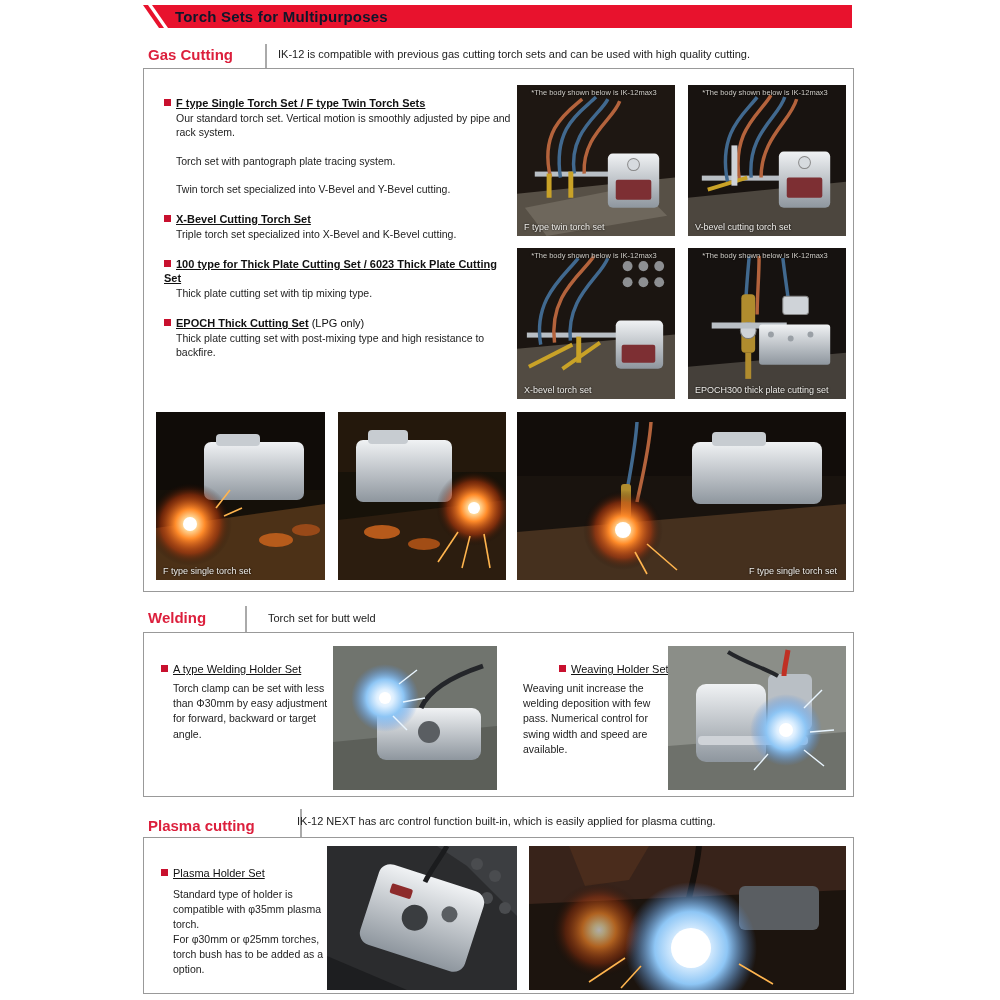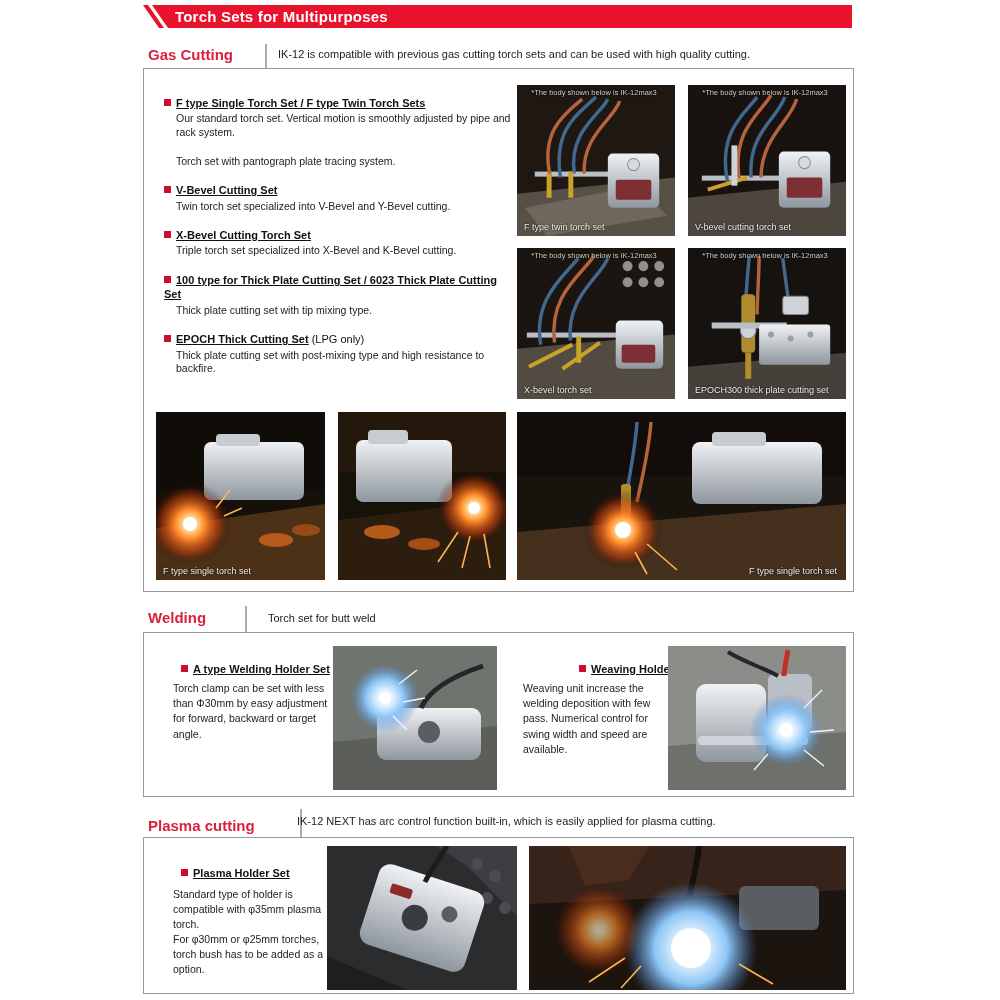--- a/index.html
+++ b/index.html
@@ -14,41 +14,41 @@
     background:#e8122d;
     clip-path:polygon(9px 0, 100% 0, 100% 100%, 25px 100%);
   }
   .banner-stripe {
     position:absolute; left:143px; top:5px; width:28px; height:23px;
     background:#e8122d;
     clip-path:polygon(0 0, 5px 0, 21px 100%, 16px 100%);
   }
   .banner-title {
     position:absolute; left:32px; top:0; height:23px; line-height:23px;
-    color:#ffffff; font-size:15px; font-weight:bold; letter-spacing:.2px;
+    color:#0f172a; font-size:15px; font-weight:bold; letter-spacing:.2px;
   }
   
   .sec-heading { position:absolute; font-size:15px; font-weight:bold; color:#dc1f3c; }
   .sec-divider { position:absolute; width:2px; background:#aaa; }
   .sec-desc    { position:absolute; font-size:11px; color:#222; }
   
   .content-box { position:absolute; background:#fff; border:1px solid #999; }
   
   .gas-list { position:absolute; left:20px; top:27px; width:348px; }
   .titem { margin-bottom:15px; }
   .titem-title { font-size:11px; font-weight:bold; color:#111; line-height:1.3; }
   .titem-title .t-underline { text-decoration:underline; }
   .titem-title .t-suffix { font-weight:normal; text-decoration:none; }
   .bullet {
     display:inline-block; width:7px; height:7px; background:#c8102e;
     margin-right:5px; vertical-align:1px;
   }
   .titem-desc { font-size:10.5px; color:#222; line-height:1.3; padding-left:12px; margin-top:2px; }
   
-  .mini-title { position:absolute; font-size:11px; font-weight:bold; color:#111;margin-left:20px; }
+  .mini-title { position:absolute; font-size:11px; font-weight:normal; color:#111; }
   .mini-title .t-underline { text-decoration:underline; }
   .mini-desc { position:absolute; font-size:10.5px; color:#222; line-height:1.45; }
   
   .photo { position:absolute; overflow:hidden; background:#0369a1; }
   .photo svg { position:absolute; inset:0; width:100%; height:100%; }
   .pnote {
     position:absolute; top:3px; left:0; right:4px; text-align:center;
     color:#cfccc6; font-size:7.5px; white-space:nowrap; text-shadow:0 0 2px #000;
   }
   .pcap {
@@ -101,21 +101,20 @@
 
     <div class="gas-list">
       <div class="titem">
         <div class="titem-title"><span class="bullet"></span><span class="t-underline">F type Single Torch Set / F type Twin Torch Sets</span><span class="t-suffix"></span></div>
         <div class="titem-desc">Our standard torch set. Vertical motion is smoothly adjusted  by pipe and rack system.</div>
       </div>
       <div class="titem">
         <div class="titem-desc">Torch set with pantograph plate tracing system.</div>
       </div>
       <div class="titem">
-        <div class="titem-title"><span class="bullet"></span><span class="t-underline">V-Bevel Cutting Set</span><span class="t-suffix"></span></div>
         <div class="titem-desc">Twin torch set specialized into V-Bevel and Y-Bevel cutting.</div>
       </div>
       <div class="titem">
         <div class="titem-title"><span class="bullet"></span><span class="t-underline">X-Bevel Cutting Torch Set</span><span class="t-suffix"></span></div>
         <div class="titem-desc">Triple torch set specialized into X-Bevel and K-Bevel cutting.</div>
       </div>
       <div class="titem">
         <div class="titem-title"><span class="bullet"></span><span class="t-underline">100 type for Thick Plate Cutting Set / 6023 Thick Plate Cutting Set</span><span class="t-suffix"></span></div>
         <div class="titem-desc">Thick plate cutting set with tip mixing type.</div>
       </div>

